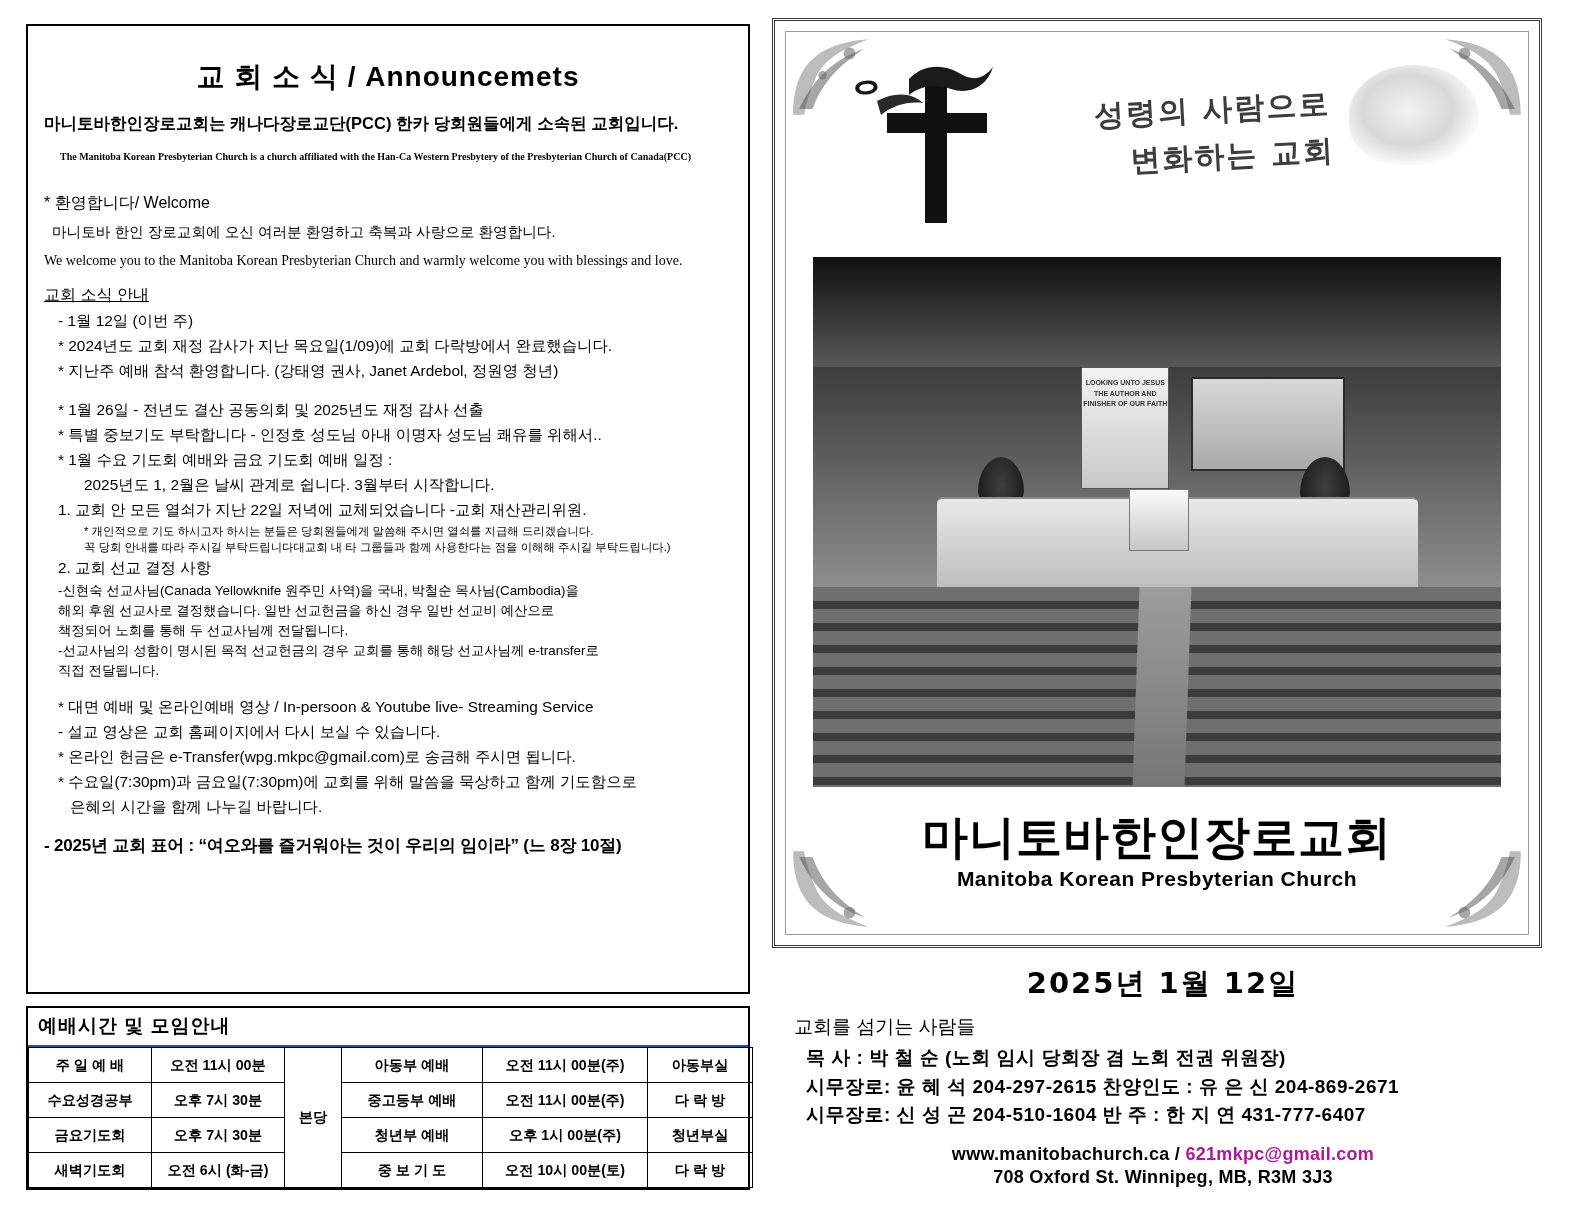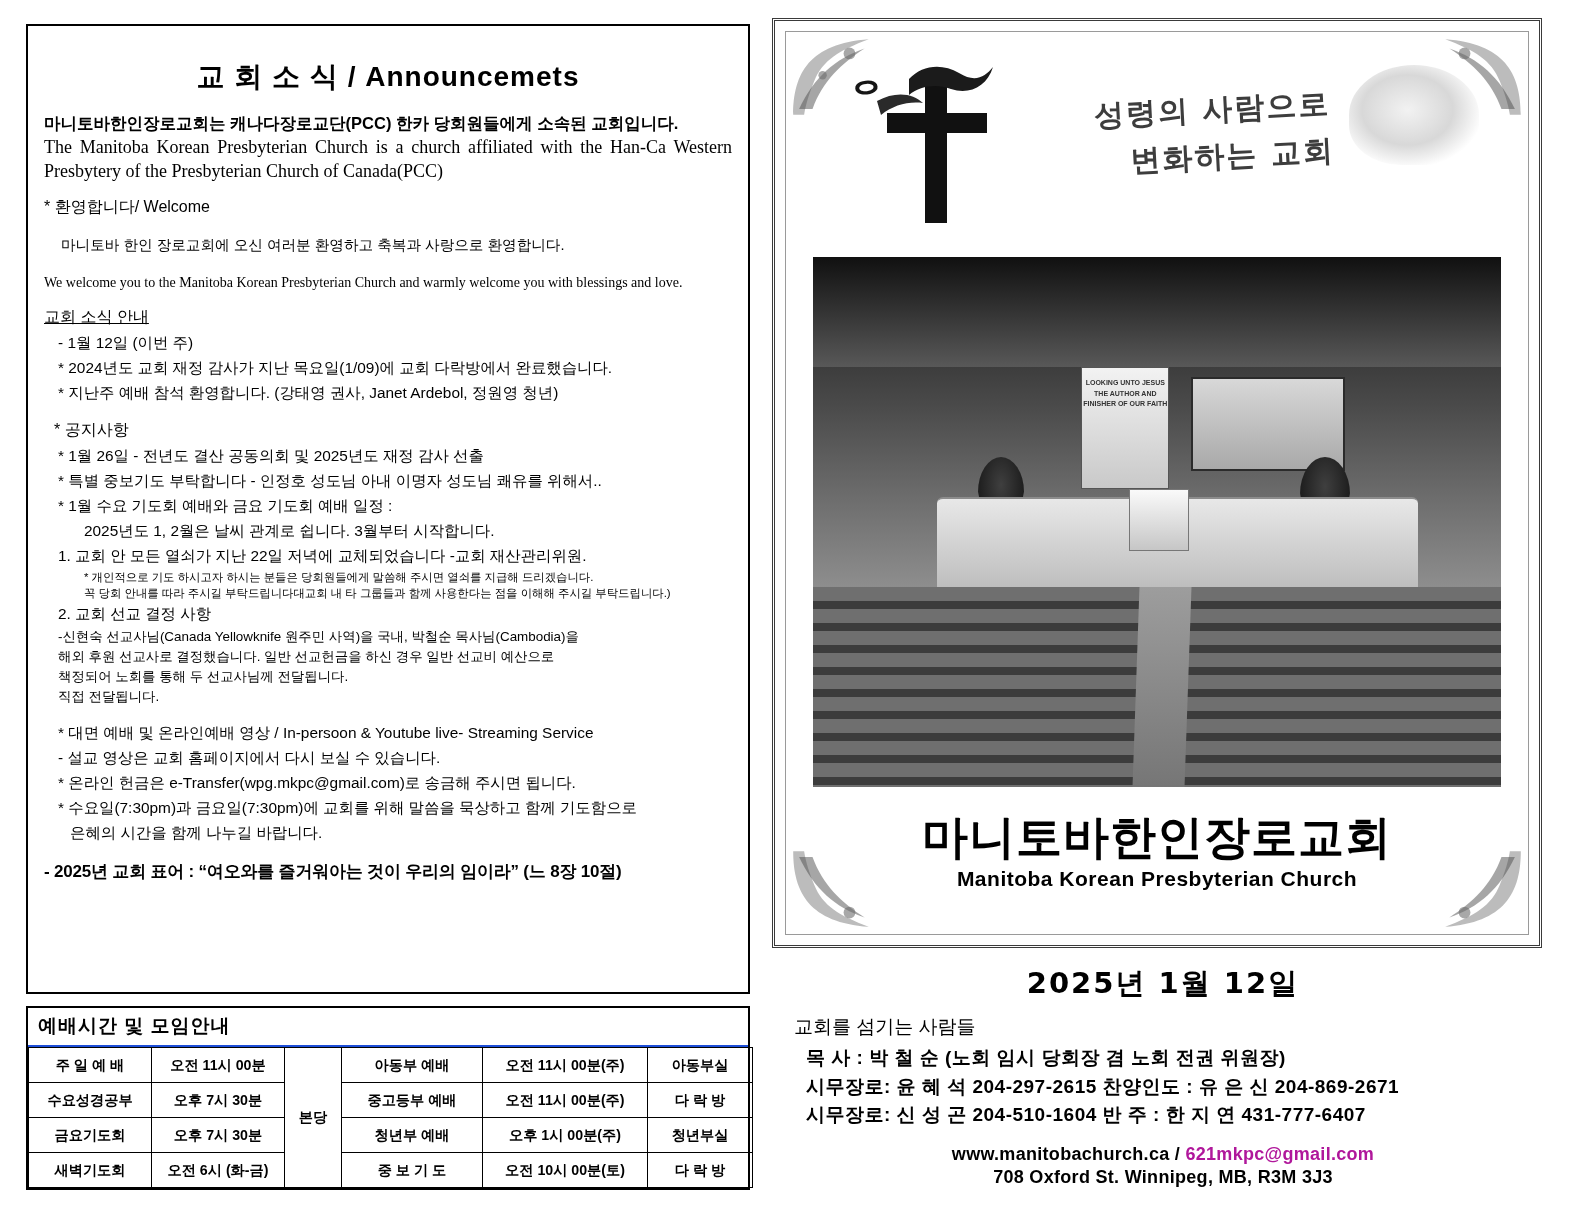--- a/index.html
+++ b/index.html
@@ -46,38 +46,38 @@
     margin: 18px 0 16px 0;
   }
   .p-ko {
     font-size: 16.5px;
     font-weight: bold;
     line-height: 1.35;
     margin: 0 0 2px 0;
   }
   .p-en {
     font-family: "Liberation Serif", serif;
-    font-size: 18px;
-    font-weight: normal;
+    font-size: 10px;
+    font-weight: bold;
     line-height: 1.3;
-    margin: 0;
+    margin: 16px;
     text-align: justify;
   }
   .sec-gap { height: 14px; }
   .sec-head {
     font-size: 16px;
     margin: 0 0 3px 0;
   }
   .sec-head.u {
     text-decoration: underline;
   }
   .body-ko {
     font-size: 14.6px;
     line-height: 1.42;
-    margin: 17px;
+    margin: 8px;
   }
   .body-en {
     font-family: "Liberation Serif", serif;
     font-size: 14px;
     line-height: 1.45;
     margin: 0;
     text-align: justify;
   }
   .li {
     font-size: 15.4px;
@@ -341,32 +341,32 @@
 
       <div class="sec-gap"></div>
 
       <p class="sec-head u">교회 소식 안내</p>
       <p class="li indent1">- 1월 12일 (이번 주)</p>
       <p class="li indent1">* 2024년도 교회 재정 감사가 지난 목요일(1/09)에 교회 다락방에서 완료했습니다.</p>
       <p class="li indent1">* 지난주 예배 참석 환영합니다. (강태영 권사, Janet Ardebol, 정원영 청년)</p>
 
       <div class="sec-gap"></div>
 
-      <p class="sec-head" style="margin-left:10px;">*  공지사항</p>
       <p class="li indent1">*  1월 26일 - 전년도 결산 공동의회 및 2025년도 재정 감사 선출</p>
       <p class="li indent1">*  특별 중보기도 부탁합니다 - 인정호 성도님 아내 이명자 성도님 쾌유를 위해서..</p>
       <p class="li indent1">*  1월 수요 기도회 예배와 금요 기도회 예배 일정 :</p>
       <p class="li indent3">2025년도 1, 2월은 날씨 관계로 쉽니다. 3월부터 시작합니다.</p>
       <p class="li indent1">1.  교회 안 모든 열쇠가 지난 22일 저녁에 교체되었습니다 -교회 재산관리위원.</p>
       <p class="li-xs indent3">* 개인적으로 기도 하시고자 하시는 분들은 당회원들에게 말씀해 주시면 열쇠를 지급해 드리겠습니다.</p>
       <p class="li-xs indent3">꼭 당회 안내를 따라 주시길 부탁드립니다대교회 내 타 그룹들과 함께 사용한다는 점을 이해해 주시길 부탁드립니다.)</p>
       <p class="li indent1">2.  교회 선교 결정 사항</p>
       <p class="li-sm indent1">-신현숙 선교사님(Canada Yellowknife 원주민 사역)을 국내, 박철순 목사님(Cambodia)을</p>
       <p class="li-sm indent1">해외 후원 선교사로 결정했습니다. 일반 선교헌금을 하신 경우 일반 선교비 예산으로</p>
       <p class="li-sm indent1">책정되어 노회를 통해 두 선교사님께 전달됩니다.</p>
+      <p class="li-sm indent1">-선교사님의 성함이 명시된 목적 선교헌금의 경우 교회를 통해 해당 선교사님께 e-transfer로</p>
       <p class="li-sm indent1">직접 전달됩니다.</p>
 
       <div class="sec-gap"></div>
 
       <p class="li indent1">*  대면 예배 및 온라인예배 영상 / In-persoon &amp; Youtube live- Streaming Service</p>
       <p class="li indent1">-  설교 영상은 교회 홈페이지에서 다시 보실 수 있습니다.</p>
       <p class="li indent1">*  온라인 헌금은 e-Transfer(wpg.mkpc@gmail.com)로 송금해 주시면 됩니다.</p>
       <p class="li indent1">*  수요일(7:30pm)과 금요일(7:30pm)에 교회를 위해 말씀을 묵상하고 함께 기도함으로</p>
       <p class="li indent2">은혜의 시간을 함께 나누길 바랍니다.</p>
 

